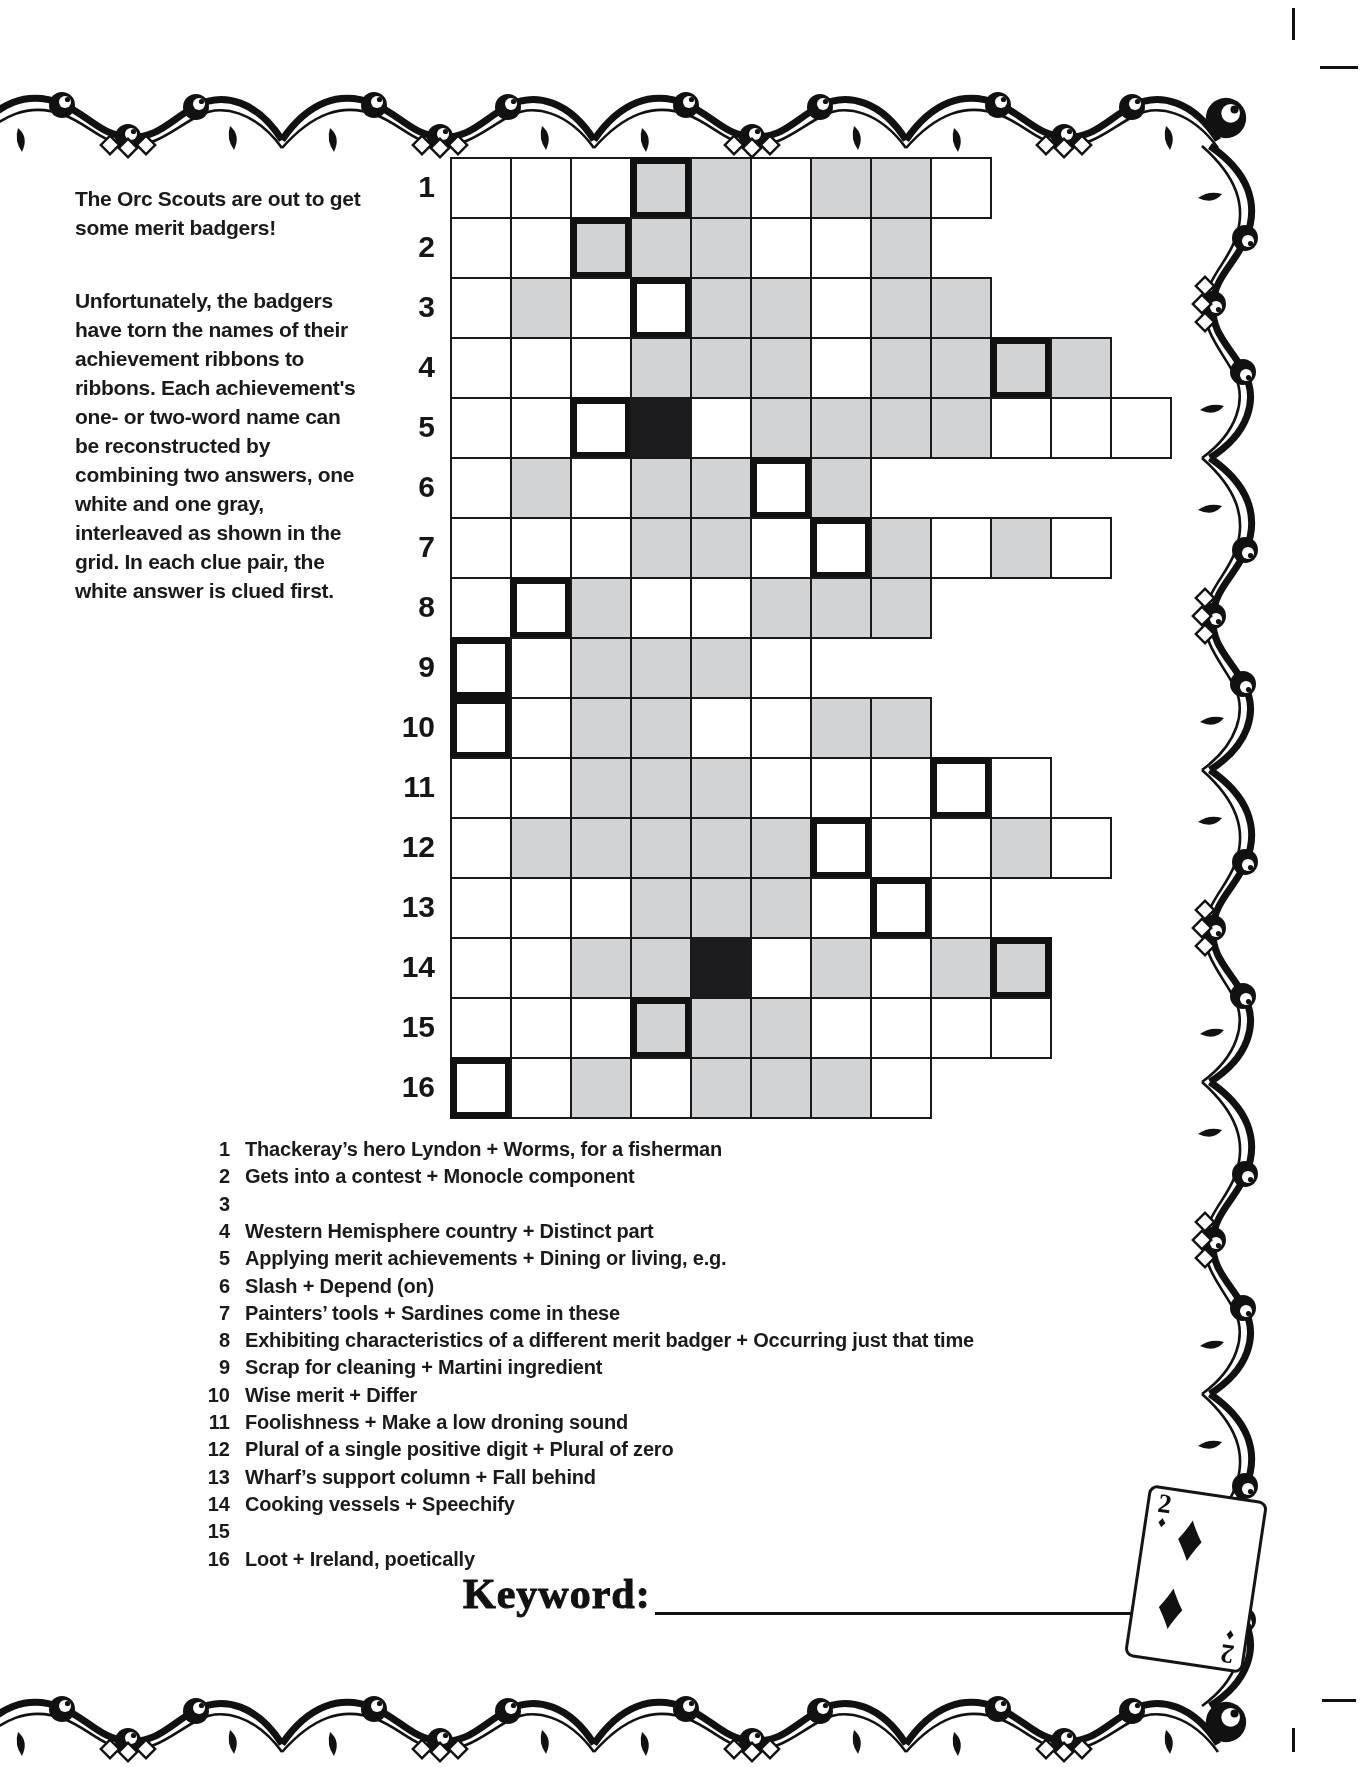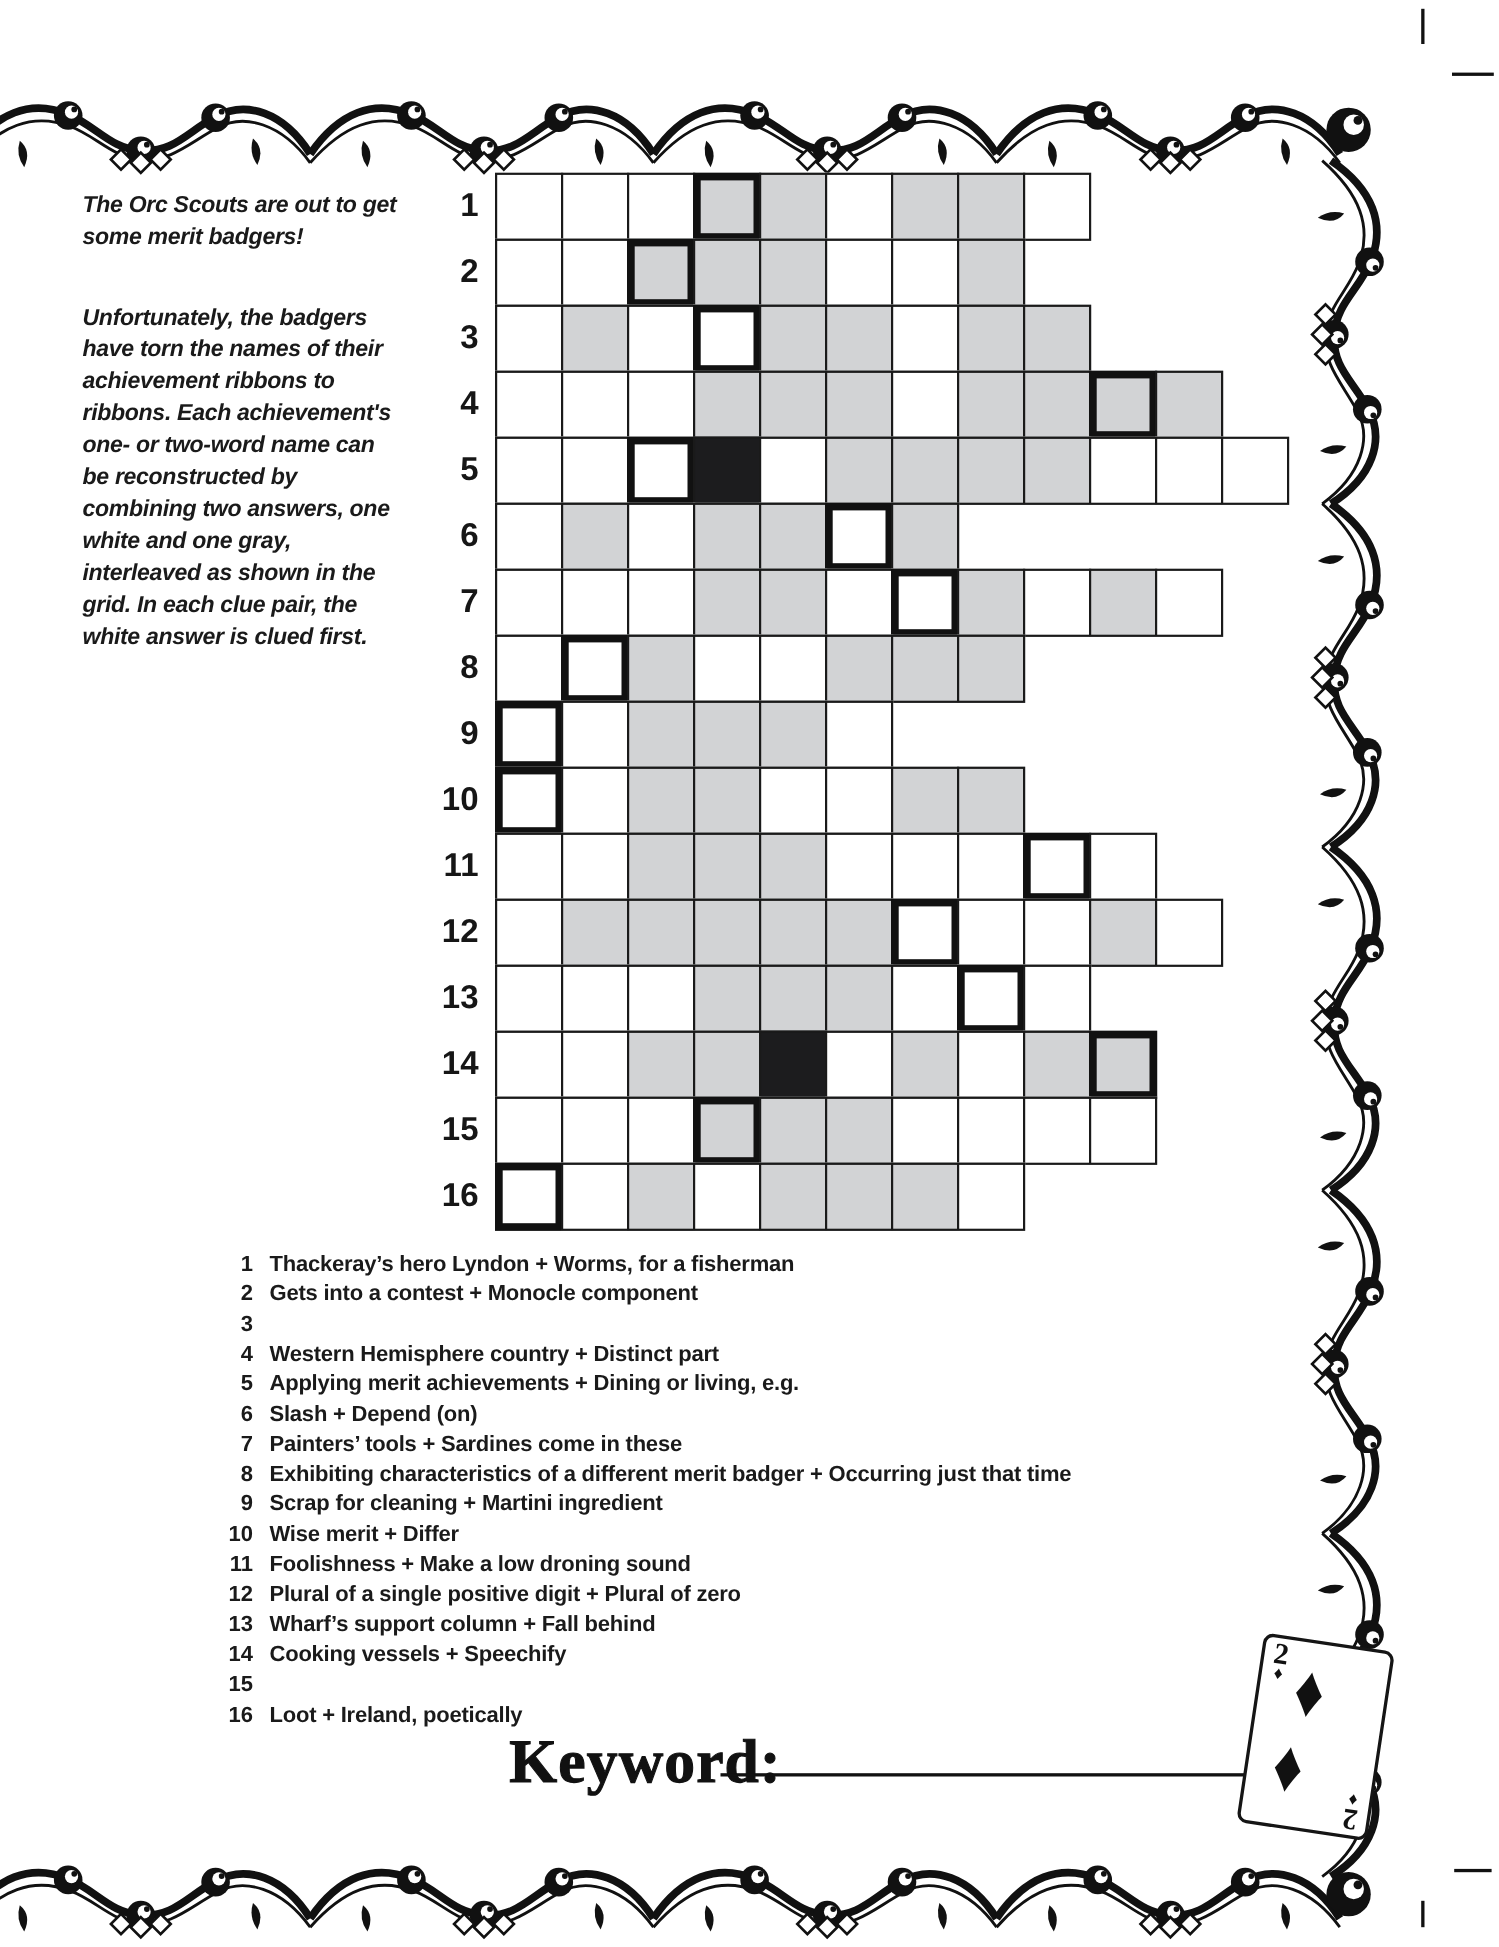--- a/index.html
+++ b/index.html
@@ -13,21 +13,21 @@
 
   
   .ornament{position:absolute;left:0;top:0;z-index:1;}
 
   
   .reg{position:absolute;background:#111;z-index:2;}
 
   
   .intro{position:absolute;left:75px;top:172px;z-index:3;font-size:21px;
          font-weight:bold;line-height:29px;letter-spacing:-0.3px;}
-  .intro .para{margin:0 0 44px 0;font-style:italic;}
+  .intro .para{margin:12px 0 44px 0;}
   .intro .para div{white-space:nowrap;}
 
   
   .grid{position:absolute;left:450px;top:157px;width:725px;height:962px;z-index:3;}
   .cell{position:absolute;width:62px;height:62px;box-sizing:border-box;
         border:2.5px solid var(--line);background:#fff;}
   .cell.gray{background:var(--gray);}
   .cell.black{background:var(--black);}
   .cell.thick{border-width:7px;border-color:#111;}
   .rownum{position:absolute;left:-100px;width:85px;text-align:right;
@@ -38,21 +38,21 @@
   .clue{position:absolute;left:0;height:27px;width:1200px;}
   .clue-num{position:absolute;left:150px;width:80px;text-align:right;
             font-size:20px;font-weight:bold;}
   .clue-text{position:absolute;left:245px;font-size:20px;font-weight:bold;
              white-space:nowrap;letter-spacing:-0.2px;}
 
   
   .keyword-row{position:absolute;left:0;top:1570px;z-index:3;}
   .keyword-label{position:absolute;left:463px;top:0;
       font-family:"Liberation Serif","DejaVu Serif",serif;
-      font-size:56px;font-weight:bold;letter-spacing:1px;color:#111;
+      font-size:42px;font-weight:bold;letter-spacing:1px;color:#111;
       -webkit-text-stroke:1px #111;}
   .keyword-line{position:absolute;left:655px;top:42px;width:525px;height:3px;background:#111;}
 
   
   .card{position:absolute;left:1136px;top:1492px;width:114px;height:168px;
         background:#fff;border:3.5px solid #151515;border-radius:9px;
         transform:rotate(8.5deg);z-index:6;}
   .card-corner{position:absolute;width:24px;text-align:center;line-height:0.85;
         font-family:"Liberation Serif","DejaVu Serif",serif;font-weight:bold;color:#111;}
   .card-corner .rank{display:block;font-size:27px;}

